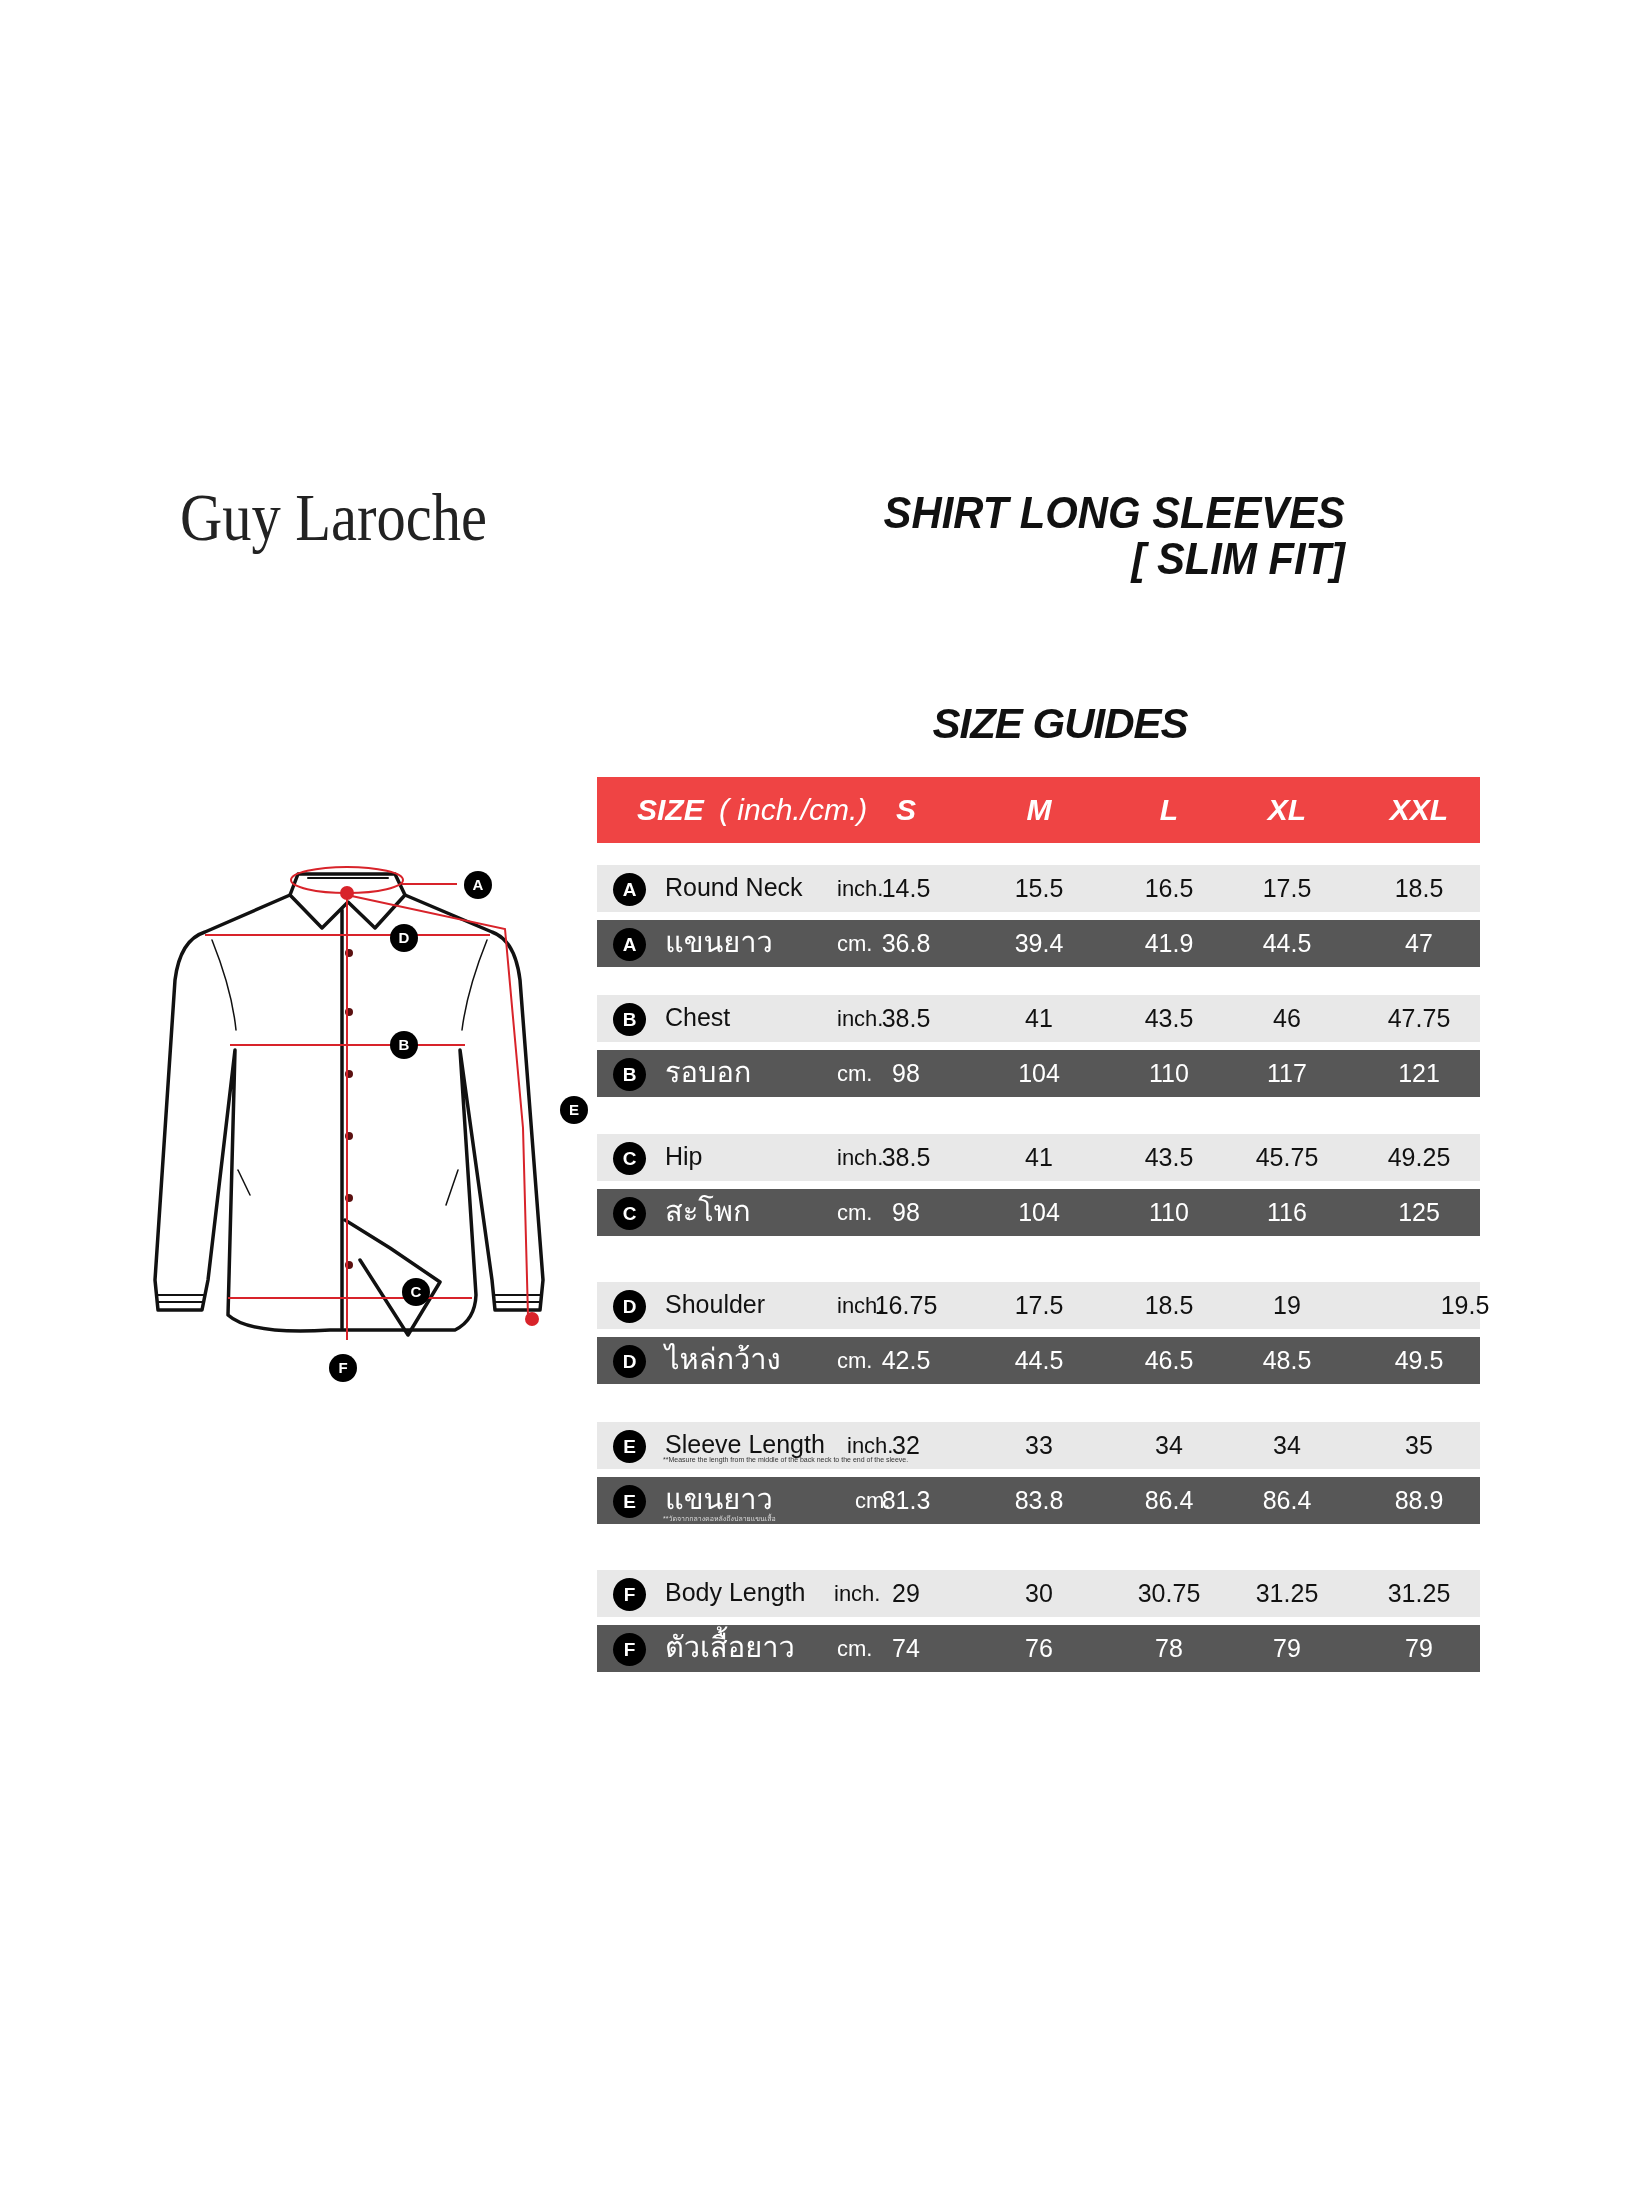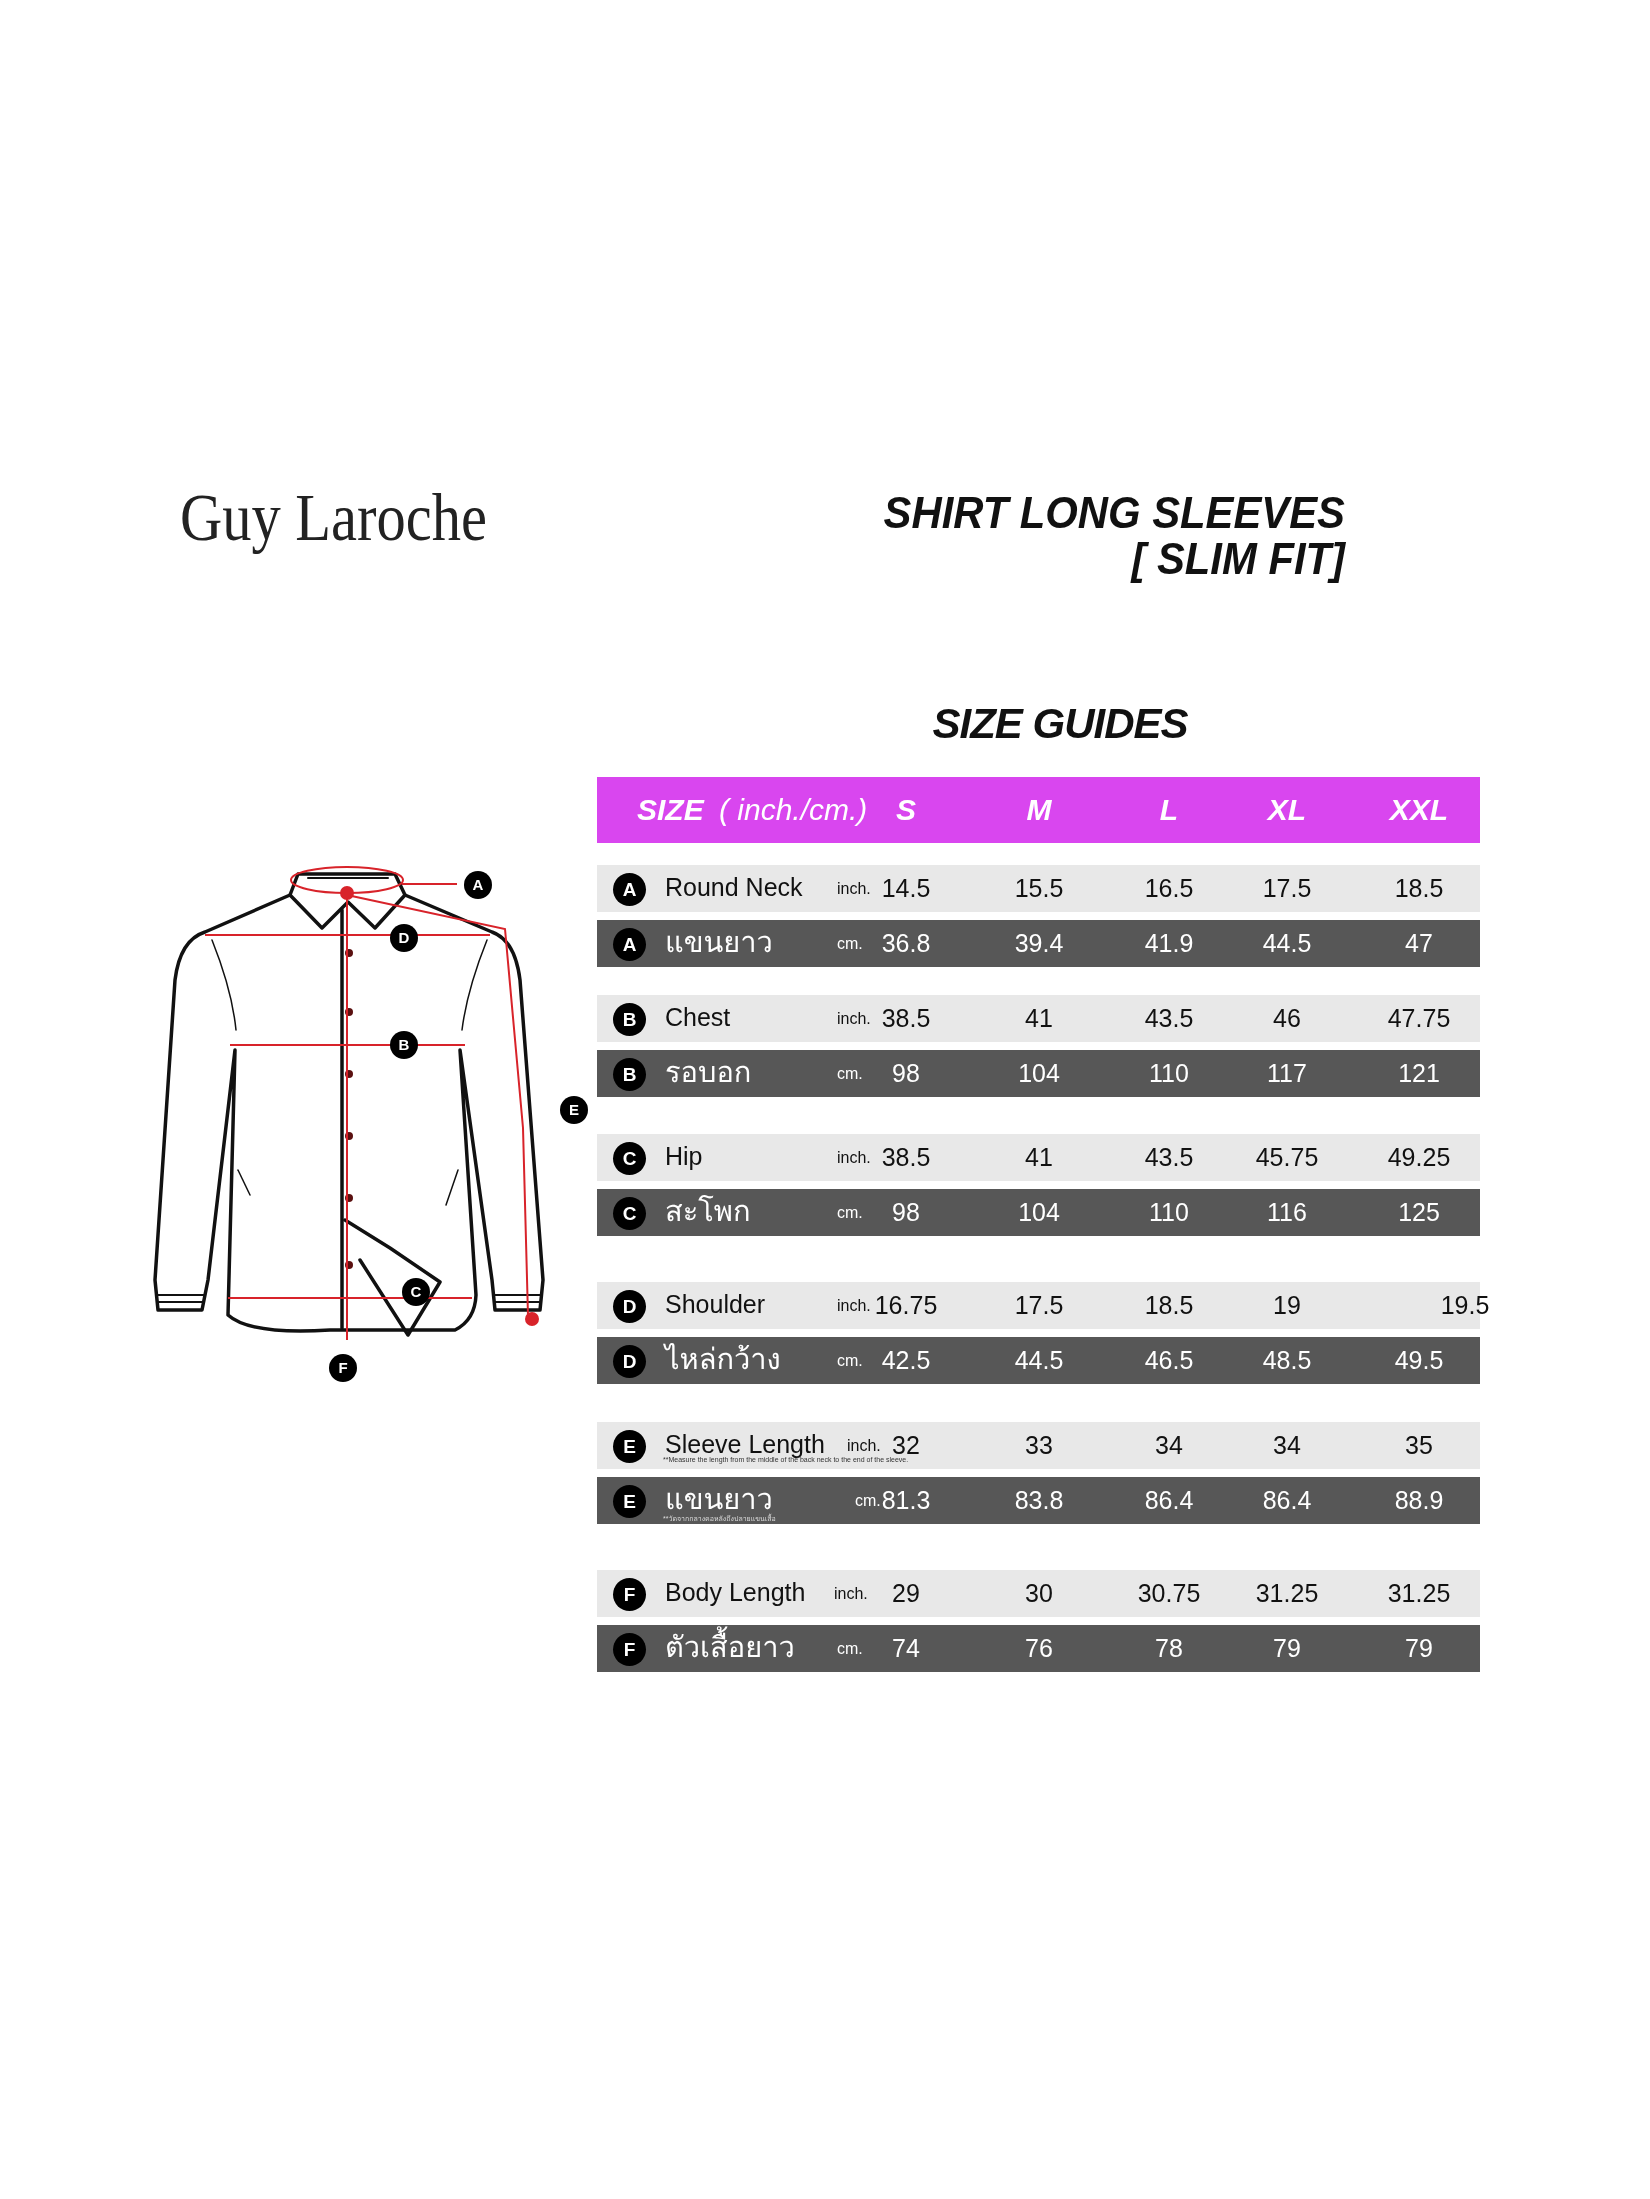--- a/index.html
+++ b/index.html
@@ -7,34 +7,34 @@
            font-family: "Liberation Sans", sans-serif; color: #111; }
     .brand { position: absolute; left: 180px; top: 478px; font-family: "Liberation Serif", "DejaVu Serif", serif;
              font-size: 68px; letter-spacing: 0px; color: #222; transform: scaleX(0.86); transform-origin: left top; }
     .title-block { position: absolute; left: 760px; top: 490px; width: 600px; text-align: right; }
     .title { font-weight: bold; font-style: italic; font-size: 44px; line-height: 46px; color: #111; transform: scaleX(0.95); }
     .title-th { font-size: 36px; margin-top: 10px; color: #111; }
     .guides { position: absolute; left: 760px; top: 700px; width: 600px; text-align: center;
               font-weight: bold; font-style: italic; font-size: 42px; color: #111; letter-spacing: -1px; }
 
     .table { position: absolute; left: 597px; top: 777px; width: 883px; }
-    .thead { height: 66px; background: #d946ef; color: #fff; position: relative; }
+    .thead { height: 66px; background: #ef4444; color: #fff; position: relative; }
     .thead .cell { position: absolute; top: 0; height: 66px; line-height: 66px; font-size: 30px; }
     .th-size { left: 40px; font-weight: bold; font-style: italic; }
     .th-unit { left: 122px; font-weight: normal; font-style: italic; }
     .th-col { font-weight: bold; font-style: italic; text-align: center; width: 110px; margin-left: -55px; }
 
     .row { position: absolute; left: 0; width: 883px; height: 47px; }
     .row.light { background: #e8e8e8; color: #111; }
     .row.dark { background: #575757; color: #fff; }
     .row .badge { position: absolute; left: 16px; top: 8px; width: 33px; height: 33px; border-radius: 50%;
                   background: #000; color: #fff; font-weight: bold; font-size: 19px; text-align: center; line-height: 33px; }
     .row .label { position: absolute; left: 68px; top: 0; line-height: 44px; font-size: 25px; white-space: nowrap; }
     .row.dark .label { font-size: 29px; }
-    .row .unit { position: absolute; top: 0; line-height: 47px; font-size: 16px; }
+    .row .unit { position: absolute; top: 0; line-height: 47px; font-size: 22px; }
     .row .val { position: absolute; top: 0; line-height: 47px; font-size: 25px; width: 110px; margin-left: -55px; text-align: center; }
     .row .note { position: absolute; left: 66px; top: 34px; font-size: 7px; color: #333; white-space: nowrap; }
     .row.dark .note { color: #ddd; top: 36px; }
 
     .shirt { position: absolute; left: 140px; top: 840px; width: 460px; height: 570px; }
   </style>
 </head>
 <body>
 
 <div class="brand">Guy Laroche</div>

